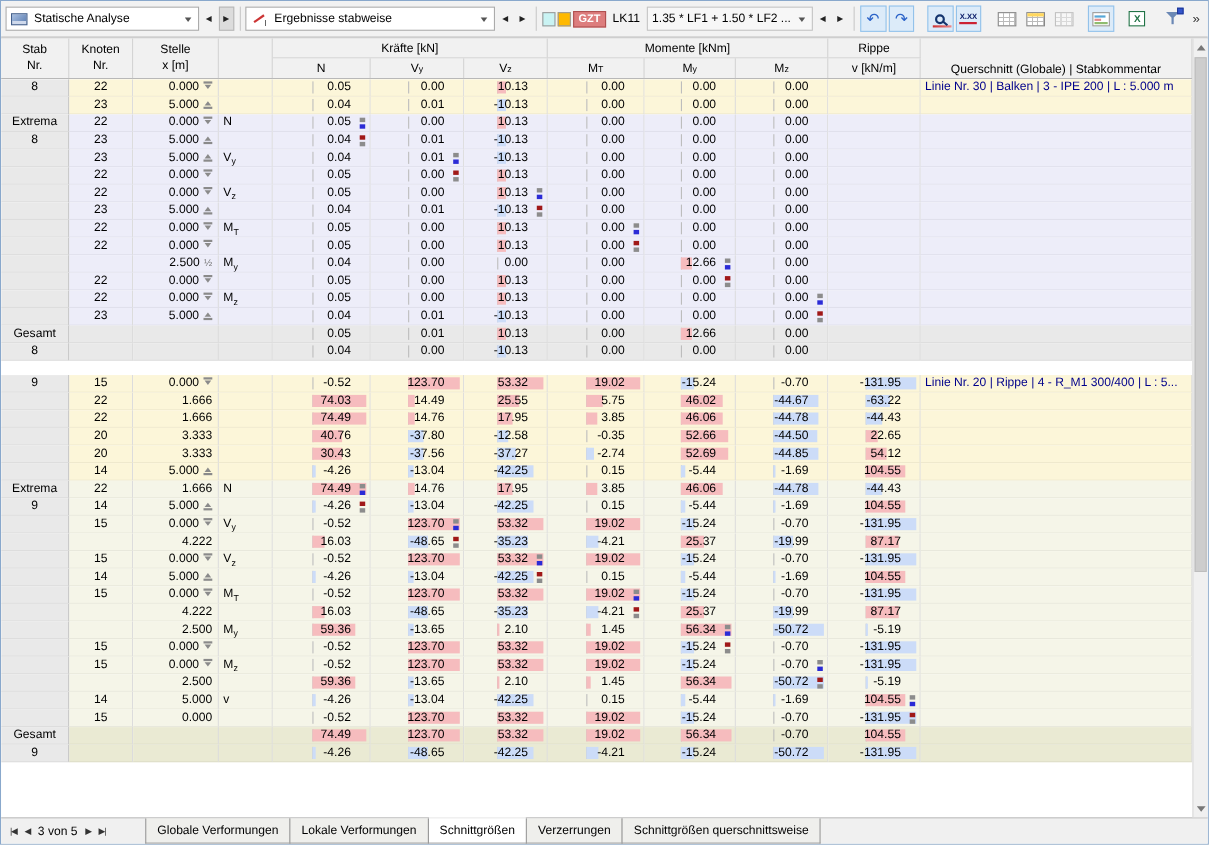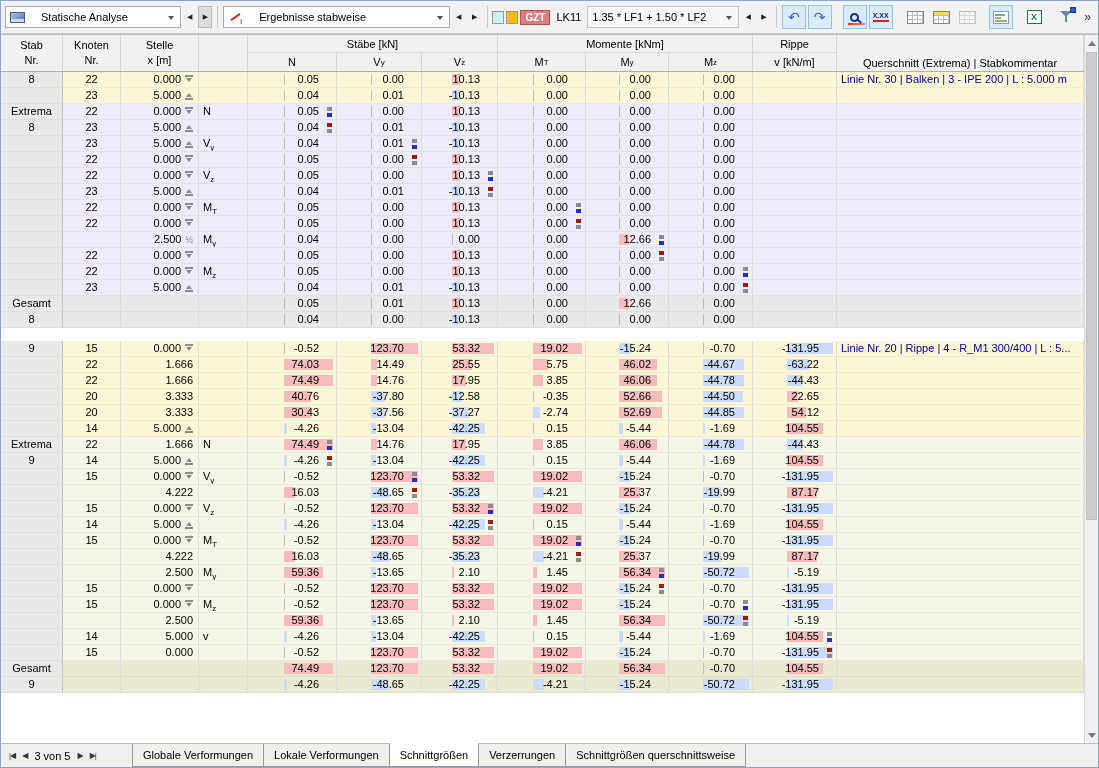--- a/index.html
+++ b/index.html
@@ -12,21 +12,21 @@
   .titlebar .wtitle{font-size:12px;color:#000;padding-left:10px;}
   .closebtn{position:absolute;top:4px;right:3px;width:22px;height:20px;background:#e24b4b;
             color:#fff;font-size:12px;line-height:19px;text-align:center;border-radius:2px;cursor:default;}
   
   .menubar{height:22px;display:flex;align-items:center;padding-left:4px;background:#fff;}
   .menu-item{font-size:12px;color:#000;padding:2px 11px;}
   
   .toolbar{height:33px;background:#f2f2f2;border-bottom:1px solid #cdcdcd;display:flex;
            align-items:center;padding:0 4px;gap:2px;flex:0 0 auto;}
   .combo{height:22px;background:#fff;border:1px solid #ababab;display:flex;align-items:center;
-         padding:0 4px;gap:16px;font-size:11px;}
+         padding:0 4px;gap:6px;font-size:11px;}
   .combo .ctext{white-space:nowrap;overflow:hidden;}
   .chev{width:9px;height:9px;position:relative;}
   .chev::before{content:"";position:absolute;top:3px;left:1px;border-left:3.5px solid transparent;
                 border-right:3.5px solid transparent;border-top:4px solid #555;}
   .navbtn{width:15px;height:22px;font-size:7px;display:flex;align-items:center;justify-content:center;
           color:#222;background:#f2f2f2;border:1px solid transparent;}
   .navbtn.pressed{background:#dcdcdc;border-color:#b8b8b8;}
   .tsep{width:1px;height:22px;background:#c9c9c9;margin:0 3px;}
   .ic-an{width:15px;height:11px;background:linear-gradient(135deg,#a9c0e2,#5a7cb0);
          border:1px solid #44608c;box-shadow:inset 0 -3px 0 #cfd9ec;}
@@ -219,21 +219,21 @@
           </div>
         <div class="hc two" style="grid-column:2">
             <span>Knoten</span>
             <span>Nr.</span>
           </div>
         <div class="hc two" style="grid-column:3">
             <span>Stelle</span>
             <span>x [m]</span>
           </div>
         <div class="hc two" style="grid-column:4"></div>
-        <div class="hc hgrp" style="grid-column:5/8">Stäbe [kN]</div>
+        <div class="hc hgrp" style="grid-column:5/8">Kräfte [kN]</div>
         <div class="hc hsub" style="grid-column:5">
             <span>N</span>
             <sub></sub>
           </div>
         <div class="hc hsub" style="grid-column:6">
             <span>V</span>
             <sub>y</sub>
           </div>
         <div class="hc hsub" style="grid-column:7">
             <span>V</span>
@@ -247,21 +247,21 @@
         <div class="hc hsub" style="grid-column:9">
             <span>M</span>
             <sub>y</sub>
           </div>
         <div class="hc hsub" style="grid-column:10">
             <span>M</span>
             <sub>z</sub>
           </div>
         <div class="hc hgrp" style="grid-column:11">Rippe</div>
         <div class="hc hsub" style="grid-column:11">v [kN/m]</div>
-        <div class="hc hq" style="grid-column:12">Querschnitt (Extrema) | Stabkommentar</div>
+        <div class="hc hq" style="grid-column:12">Querschnitt (Globale) | Stabkommentar</div>
       </div>
       <div class="tbody">
           <div class="tr grid12 s-d8">
             <div class="td cg">8</div>
             <div class="td ck">22</div>
             <div class="td cx"><span>0.000</span><span class="xs s"></span></div>
             <div class="td ce"></div>
             <div class="td cn hv" style="--ax: 36px;"><span class="nv">0.05</span></div>
             <div class="td cn hv" style="--ax: 34px;"><span class="nv">0.00</span></div>
             <div class="td cn hv" style="--ax: 30px;"><i class="bar p" style="left: 30px; width: 7.97937px;"></i><span class="nv">10.13</span></div>

